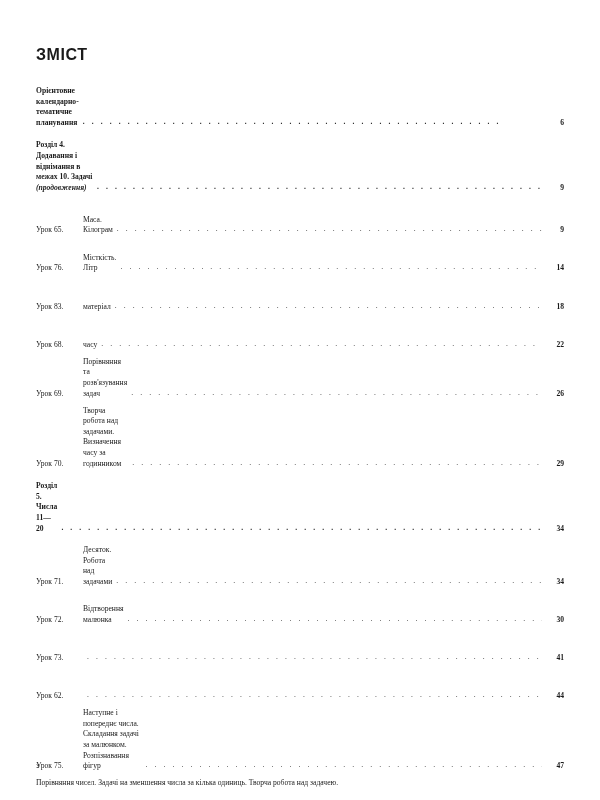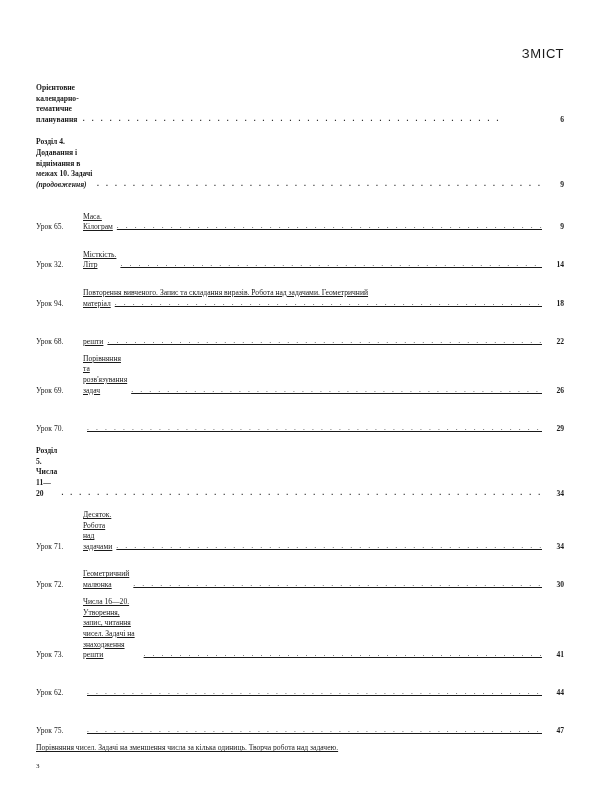--- a/index.html
+++ b/index.html
@@ -18,23 +18,23 @@
   }
   .page {
     position: absolute;
     left: 0; top: 0;
     width: 600px;
     height: 800px;
     box-sizing: border-box;
     padding: 46px 36px 0 36px;
   }
   .doc-title {
-    text-align: right;
-    font-weight: normal;
-    font-size: 13px;
+    text-align: left;
+    font-weight: bold;
+    font-size: 16px;
     letter-spacing: 0.6px;
     margin: 0 0 22px 0;
     font-family: "Liberation Sans", "DejaVu Sans", sans-serif;
   }
 
   
   .toc-row {
     display: flex;
     align-items: flex-end;
     width: 100%;
@@ -89,21 +89,21 @@
     font-weight: bold;
     gap: 38px;
   }
 
   
   .lesson-row .label {
     width: 44px;
     flex: 0 0 44px;
     margin-top: 21px;
   }
-  .lesson-row .body { padding-left: 0; text-decoration: underline; }
+  .lesson-row .body { padding-left: 0; }
   .italic { font-style: italic; }
 
   .folio {
     position: absolute;
     left: 36px;
     bottom: 30px;
     font-size: 7px;
     font-family: "Liberation Serif", "DejaVu Serif", serif;
   }
 </style>
@@ -135,66 +135,64 @@
         <div class="label">Урок 65.</div>
         <div class="body">
           <div class="line">
             <span class="txt">Маса. Кілограм</span>
             <span class="leader">. . . . . . . . . . . . . . . . . . . . . . . . . . . . . . . . . . . . . . . . . . . . . . . . . . . . . . . . . . . . . . . . . . . . . . . . . . . . . . . . . . . . . . . . . . . . . . . . . . . . . . . . . . . . . . . . . . . . . . . . . . . . . . . . . . . . . . . . . . . . . . . . . . . . . . . . . . . . . . . . . . . . . . . . . . . . . . . . . . . . . . . . . . . . . . . . . . . . . . . </span>
           </div>
         </div>
         <div class="page-no">9</div>
       </div>
       <div class="toc-row lesson-row">
-        <div class="label">Урок 32.</div>
+        <div class="label">Урок 76.</div>
         <div class="body">
           <div class="line">
             <span class="txt">Місткість. Літр</span>
             <span class="leader">. . . . . . . . . . . . . . . . . . . . . . . . . . . . . . . . . . . . . . . . . . . . . . . . . . . . . . . . . . . . . . . . . . . . . . . . . . . . . . . . . . . . . . . . . . . . . . . . . . . . . . . . . . . . . . . . . . . . . . . . . . . . . . . . . . . . . . . . . . . . . . . . . . . . . . . . . . . . . . . . . . . . . . . . . . . . . . . . . . . . . . . . . . . . . . . . . . . . . . . </span>
           </div>
         </div>
         <div class="page-no">14</div>
       </div>
       <div class="toc-row lesson-row">
-        <div class="label">Урок 94.</div>
-        <div class="body">
-          <div class="line">
-            <span class="txt">Повторення вивченого. Запис та складання виразів. Робота над задачами. Геометричний</span>
-          </div>
+        <div class="label">Урок 83.</div>
+        <div class="body">
           <div class="line">
             <span class="txt">матеріал</span>
             <span class="leader">. . . . . . . . . . . . . . . . . . . . . . . . . . . . . . . . . . . . . . . . . . . . . . . . . . . . . . . . . . . . . . . . . . . . . . . . . . . . . . . . . . . . . . . . . . . . . . . . . . . . . . . . . . . . . . . . . . . . . . . . . . . . . . . . . . . . . . . . . . . . . . . . . . . . . . . . . . . . . . . . . . . . . . . . . . . . . . . . . . . . . . . . . . . . . . . . . . . . . . . </span>
           </div>
         </div>
         <div class="page-no">18</div>
       </div>
       <div class="toc-row lesson-row">
         <div class="label">Урок 68.</div>
         <div class="body">
           <div class="line">
-            <span class="txt">решти</span>
+            <span class="txt">часу</span>
             <span class="leader">. . . . . . . . . . . . . . . . . . . . . . . . . . . . . . . . . . . . . . . . . . . . . . . . . . . . . . . . . . . . . . . . . . . . . . . . . . . . . . . . . . . . . . . . . . . . . . . . . . . . . . . . . . . . . . . . . . . . . . . . . . . . . . . . . . . . . . . . . . . . . . . . . . . . . . . . . . . . . . . . . . . . . . . . . . . . . . . . . . . . . . . . . . . . . . . . . . . . . . . </span>
           </div>
         </div>
         <div class="page-no">22</div>
       </div>
       <div class="toc-row lesson-row">
         <div class="label">Урок 69.</div>
         <div class="body">
           <div class="line">
             <span class="txt">Порівняння та розв'язування задач</span>
             <span class="leader">. . . . . . . . . . . . . . . . . . . . . . . . . . . . . . . . . . . . . . . . . . . . . . . . . . . . . . . . . . . . . . . . . . . . . . . . . . . . . . . . . . . . . . . . . . . . . . . . . . . . . . . . . . . . . . . . . . . . . . . . . . . . . . . . . . . . . . . . . . . . . . . . . . . . . . . . . . . . . . . . . . . . . . . . . . . . . . . . . . . . . . . . . . . . . . . . . . . . . . . </span>
           </div>
         </div>
         <div class="page-no">26</div>
       </div>
       <div class="toc-row lesson-row">
         <div class="label">Урок 70.</div>
         <div class="body">
           <div class="line">
+            <span class="txt">Творча робота над задачами. Визначення часу за годинником</span>
             <span class="leader">. . . . . . . . . . . . . . . . . . . . . . . . . . . . . . . . . . . . . . . . . . . . . . . . . . . . . . . . . . . . . . . . . . . . . . . . . . . . . . . . . . . . . . . . . . . . . . . . . . . . . . . . . . . . . . . . . . . . . . . . . . . . . . . . . . . . . . . . . . . . . . . . . . . . . . . . . . . . . . . . . . . . . . . . . . . . . . . . . . . . . . . . . . . . . . . . . . . . . . . </span>
           </div>
         </div>
         <div class="page-no">29</div>
       </div>
       <div class="toc-row section-row">
         <div class="body">
           <div class="line">
             <span class="txt">Розділ 5. Числа 11—20</span>
             <span class="leader">. . . . . . . . . . . . . . . . . . . . . . . . . . . . . . . . . . . . . . . . . . . . . . . . . . . . . . . . . . . . . . . . . . . . . . . . . . . . . . . . . . . . . . . . . . . . . . . . . . . . . . . . . . . . . . . . . . . . . . . . . . . . . . . . . . . . . . . . . . . . . . . . . . . . . . . . . . . . . . . . . . . . . . . . . . . . . . . . . . . . . . . . . . . . . . . . . . . . . . . </span>
@@ -209,49 +207,49 @@
             <span class="txt">Десяток. Робота над задачами</span>
             <span class="leader">. . . . . . . . . . . . . . . . . . . . . . . . . . . . . . . . . . . . . . . . . . . . . . . . . . . . . . . . . . . . . . . . . . . . . . . . . . . . . . . . . . . . . . . . . . . . . . . . . . . . . . . . . . . . . . . . . . . . . . . . . . . . . . . . . . . . . . . . . . . . . . . . . . . . . . . . . . . . . . . . . . . . . . . . . . . . . . . . . . . . . . . . . . . . . . . . . . . . . . . </span>
           </div>
         </div>
         <div class="page-no">34</div>
       </div>
       <div class="toc-row lesson-row">
         <div class="label">Урок 72.</div>
         <div class="body">
           <div class="line">
-            <span class="txt">Геометричний малюнка</span>
+            <span class="txt">Відтворення малюнка</span>
             <span class="leader">. . . . . . . . . . . . . . . . . . . . . . . . . . . . . . . . . . . . . . . . . . . . . . . . . . . . . . . . . . . . . . . . . . . . . . . . . . . . . . . . . . . . . . . . . . . . . . . . . . . . . . . . . . . . . . . . . . . . . . . . . . . . . . . . . . . . . . . . . . . . . . . . . . . . . . . . . . . . . . . . . . . . . . . . . . . . . . . . . . . . . . . . . . . . . . . . . . . . . . . </span>
           </div>
         </div>
         <div class="page-no">30</div>
       </div>
       <div class="toc-row lesson-row">
         <div class="label">Урок 73.</div>
         <div class="body">
           <div class="line">
-            <span class="txt">Числа 16—20. Утворення, запис, читання чисел. Задачі на знаходження решти</span>
             <span class="leader">. . . . . . . . . . . . . . . . . . . . . . . . . . . . . . . . . . . . . . . . . . . . . . . . . . . . . . . . . . . . . . . . . . . . . . . . . . . . . . . . . . . . . . . . . . . . . . . . . . . . . . . . . . . . . . . . . . . . . . . . . . . . . . . . . . . . . . . . . . . . . . . . . . . . . . . . . . . . . . . . . . . . . . . . . . . . . . . . . . . . . . . . . . . . . . . . . . . . . . . </span>
           </div>
         </div>
         <div class="page-no">41</div>
       </div>
       <div class="toc-row lesson-row">
         <div class="label">Урок 62.</div>
         <div class="body">
           <div class="line">
             <span class="leader">. . . . . . . . . . . . . . . . . . . . . . . . . . . . . . . . . . . . . . . . . . . . . . . . . . . . . . . . . . . . . . . . . . . . . . . . . . . . . . . . . . . . . . . . . . . . . . . . . . . . . . . . . . . . . . . . . . . . . . . . . . . . . . . . . . . . . . . . . . . . . . . . . . . . . . . . . . . . . . . . . . . . . . . . . . . . . . . . . . . . . . . . . . . . . . . . . . . . . . . </span>
           </div>
         </div>
         <div class="page-no">44</div>
       </div>
       <div class="toc-row lesson-row">
         <div class="label">Урок 75.</div>
         <div class="body">
           <div class="line">
+            <span class="txt">Наступне і попереднє числа. Складання задачі за малюнком. Розпізнавання фігур</span>
             <span class="leader">. . . . . . . . . . . . . . . . . . . . . . . . . . . . . . . . . . . . . . . . . . . . . . . . . . . . . . . . . . . . . . . . . . . . . . . . . . . . . . . . . . . . . . . . . . . . . . . . . . . . . . . . . . . . . . . . . . . . . . . . . . . . . . . . . . . . . . . . . . . . . . . . . . . . . . . . . . . . . . . . . . . . . . . . . . . . . . . . . . . . . . . . . . . . . . . . . . . . . . . </span>
           </div>
         </div>
         <div class="page-no">47</div>
       </div>
       <div class="toc-row lesson-row">
         <div class="body">
           <div class="line">
             <span class="txt">Порівняння чисел. Задачі на зменшення числа за кілька одиниць. Творча робота над задачею.</span>
           </div>

